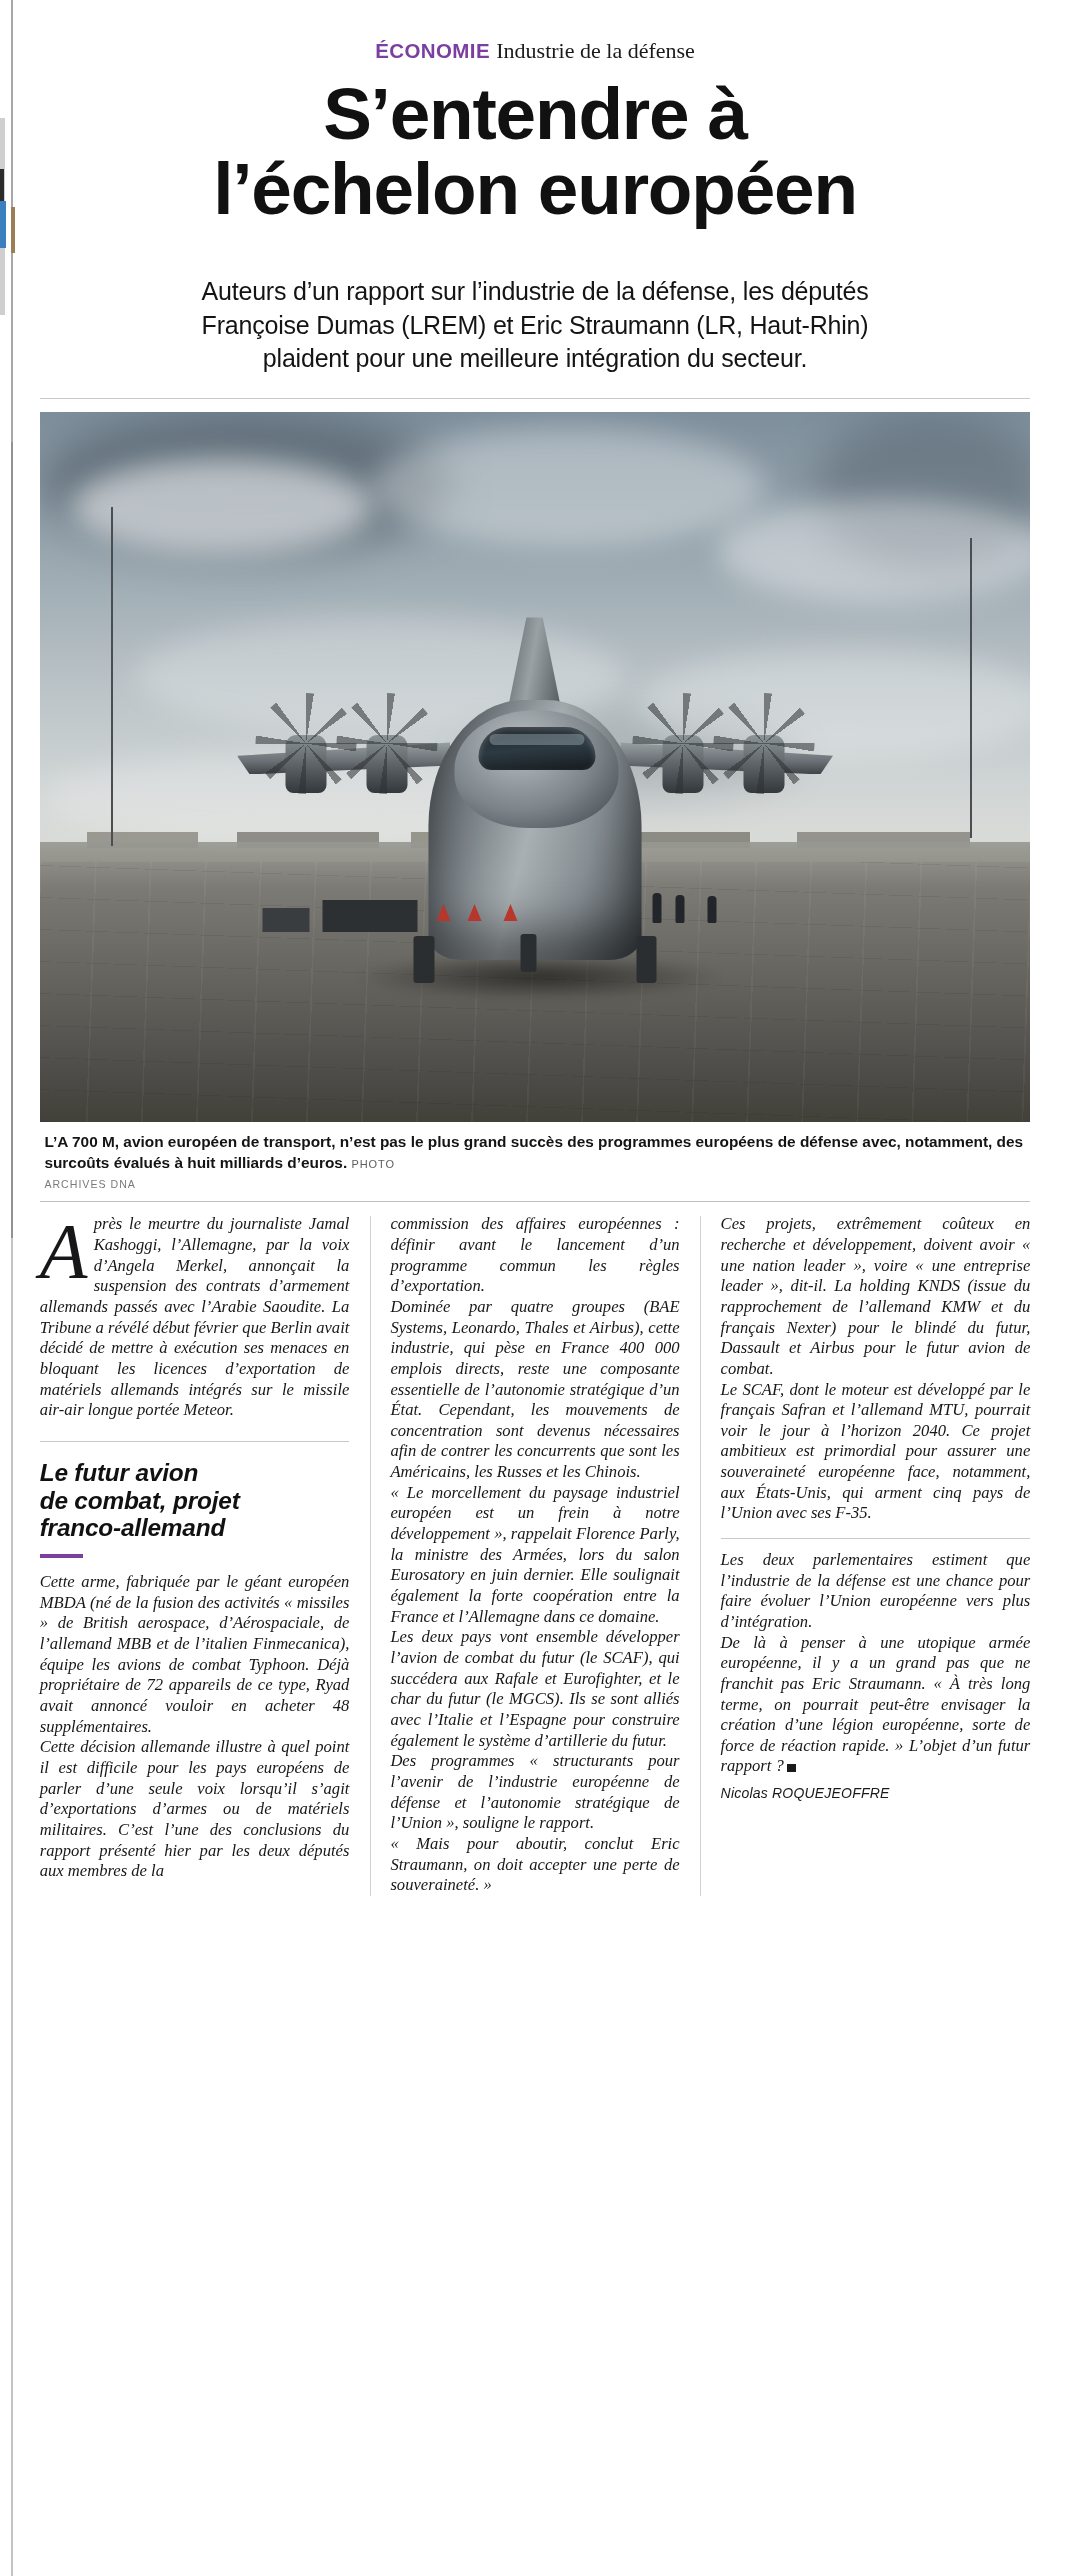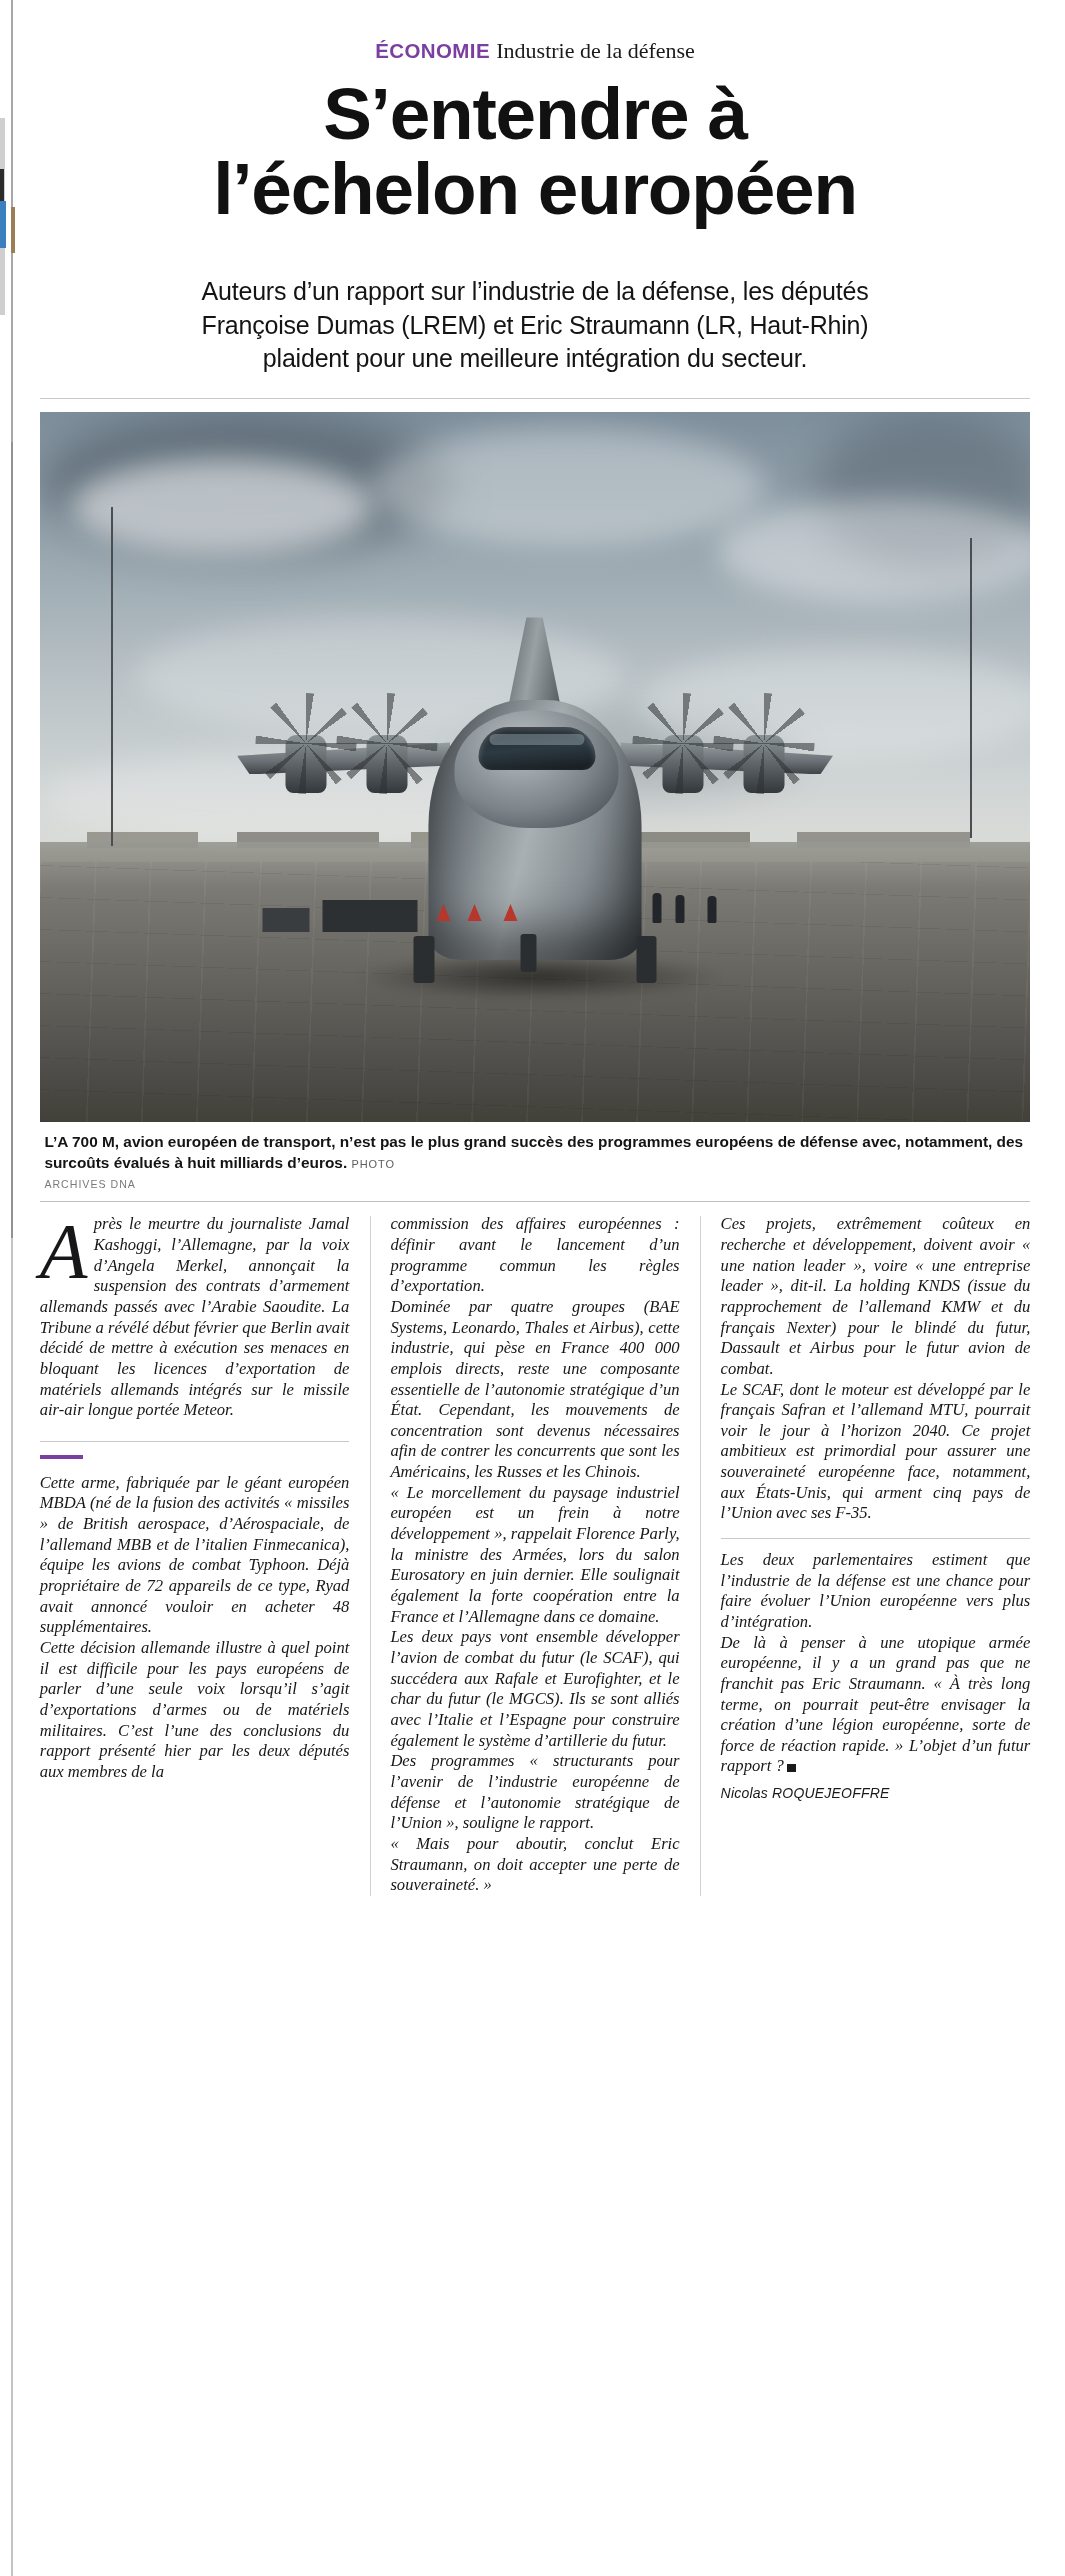--- a/index.html
+++ b/index.html
@@ -562,20 +562,25 @@
     </div>
 
     <div class="cols-rule"></div>
 
     <div class="columns">
 
       <div class="col">
         <p class="lead">Après le meurtre du journaliste Jamal Kashoggi, l’Allemagne, par la voix d’Angela Merkel, annonçait la suspension des contrats d’armement allemands passés avec l’Arabie Saoudite. La Tribune a révélé début février que Berlin avait décidé de mettre à exécution ses menaces en bloquant les licences d’exportation de matériels allemands intégrés sur le missile air-air longue portée Meteor.</p>
 
         <div class="subhead-rule-top"></div>
+        <h2 class="subhead">
+          <span class="sh-line">Le futur avion</span>
+          <span class="sh-line">de combat, projet</span>
+          <span class="sh-line">franco-allemand</span>
+        </h2>
         <div class="subhead-accent"></div>
 
         <p>Cette arme, fabriquée par le géant européen MBDA (né de la fusion des activités « missiles » de British aerospace, d’Aérospaciale, de l’allemand MBB et de l’italien Finmecanica), équipe les avions de combat Typhoon. Déjà propriétaire de 72 appareils de ce type, Ryad avait annoncé vouloir en acheter 48 supplémentaires.</p>
         <p>Cette décision allemande illustre à quel point il est difficile pour les pays européens de parler d’une seule voix lorsqu’il s’agit d’exportations d’armes ou de matériels militaires. C’est l’une des conclusions du rapport présenté hier par les deux députés aux membres de la</p>
       </div>
 
       <div class="col">
         <p>commission des affaires européennes : définir avant le lancement d’un programme commun les règles d’exportation.</p>
         <p>Dominée par quatre groupes (BAE Systems, Leonardo, Thales et Airbus), cette industrie, qui pèse en France 400 000 emplois directs, reste une composante essentielle de l’autonomie stratégique d’un État. Cependant, les mouvements de concentration sont devenus nécessaires afin de contrer les concurrents que sont les Américains, les Russes et les Chinois.</p>
         <p>« Le morcellement du paysage industriel européen est un frein à notre développement », rappelait Florence Parly, la ministre des Armées, lors du salon Eurosatory en juin dernier. Elle soulignait également la forte coopération entre la France et l’Allemagne dans ce domaine.</p>

